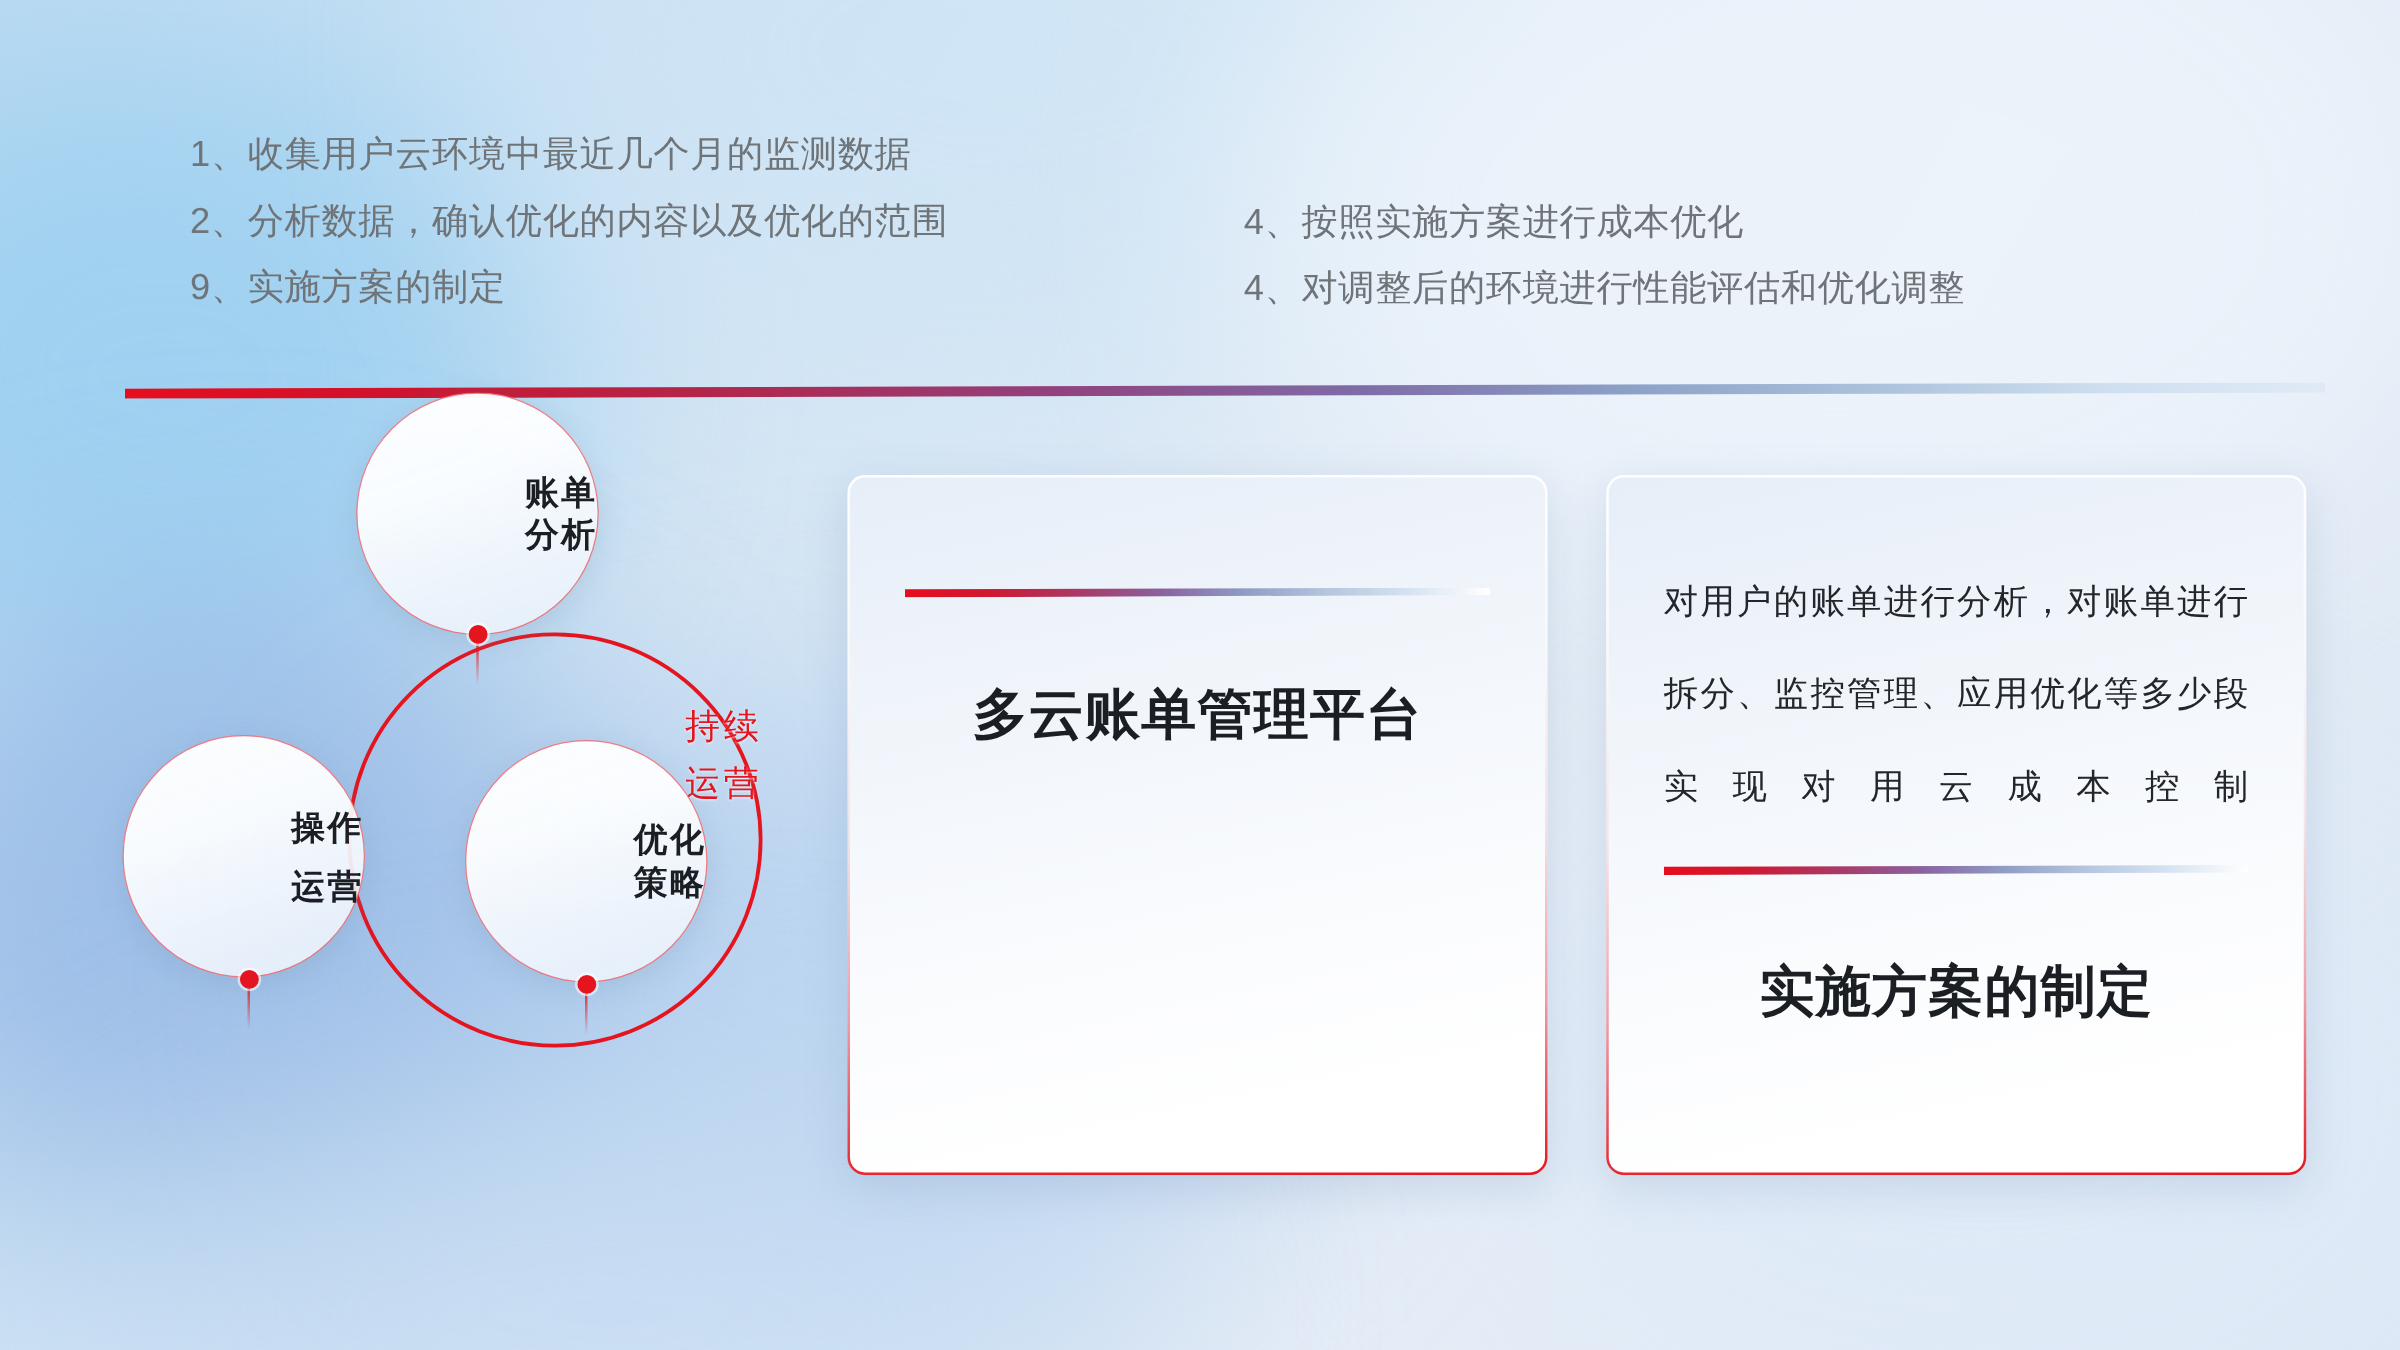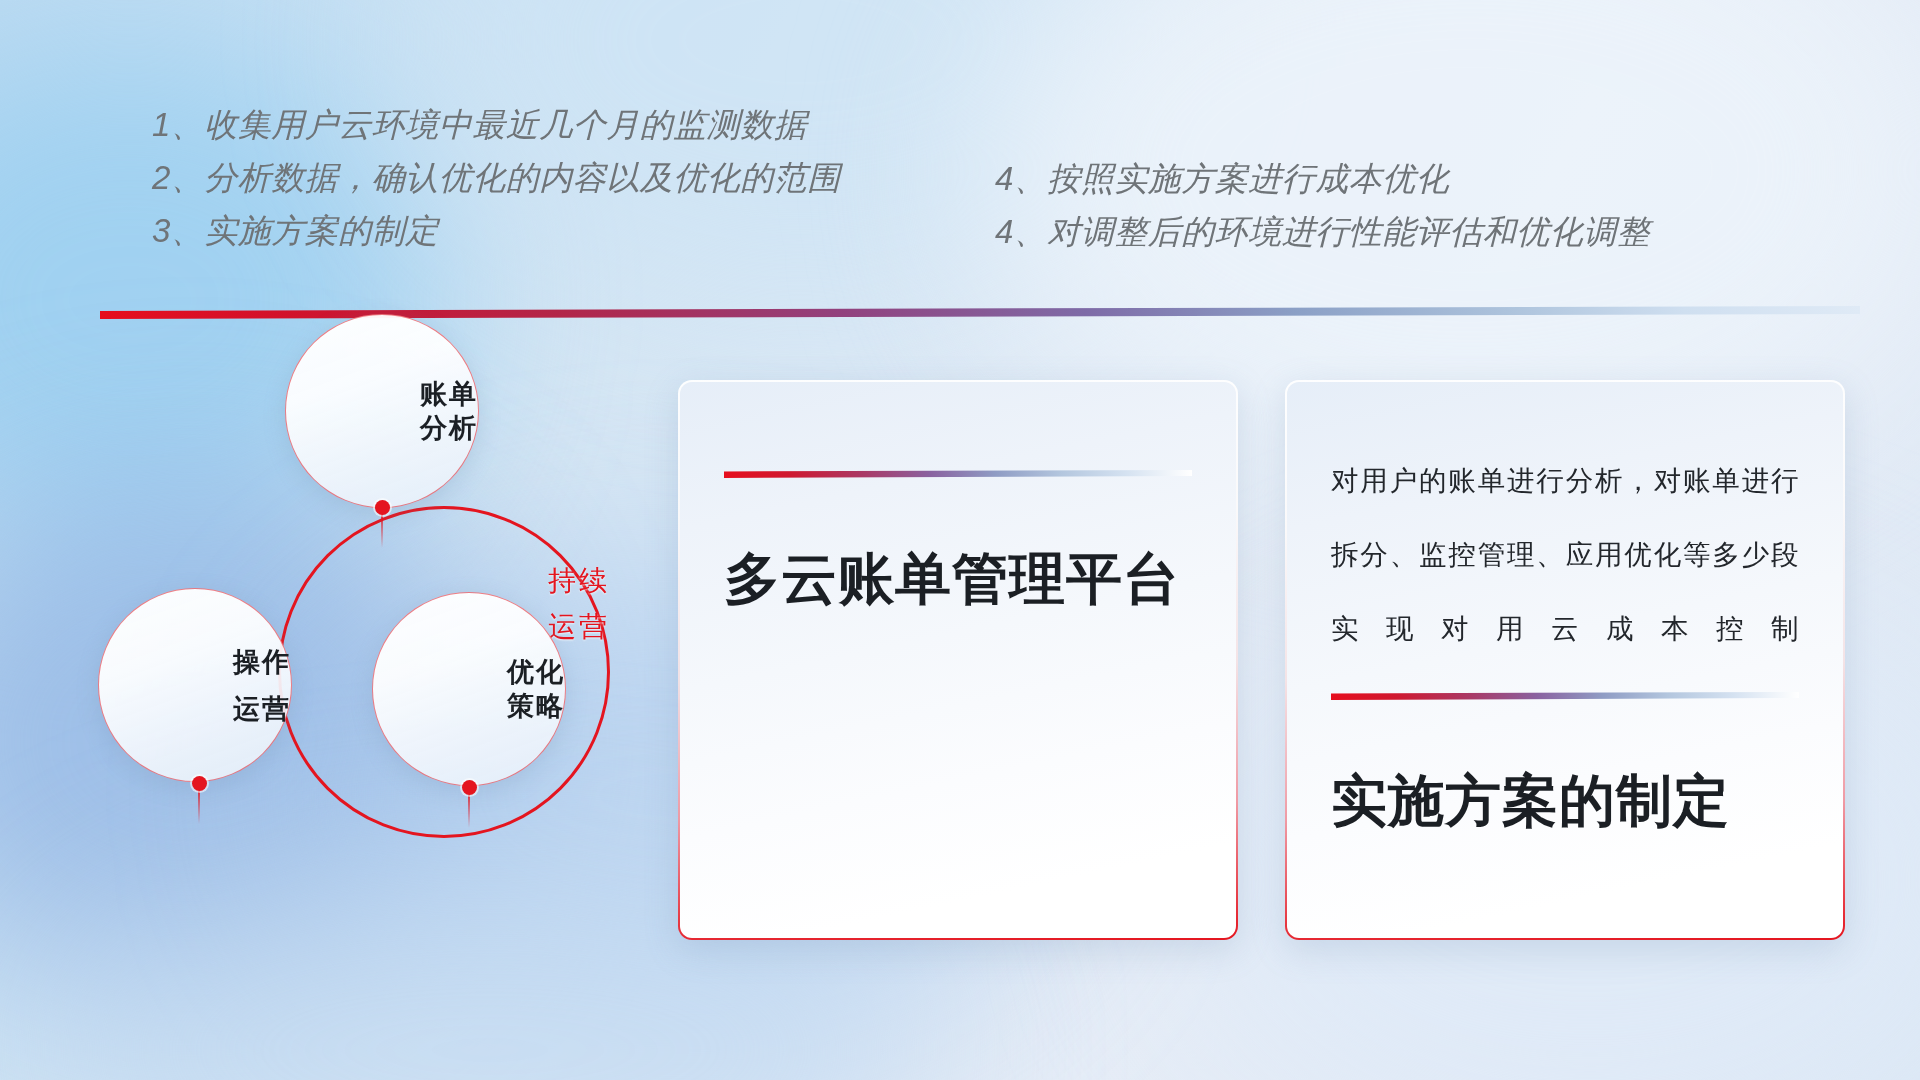--- a/index.html
+++ b/index.html
@@ -38,24 +38,23 @@
   .blob-c { left: 300px;   top: 560px;  width: 760px; height: 470px; background: rgba(166,198,236,.55); }
   .blob-d { left: 980px;   top: -150px; width: 980px; height: 640px; background: rgba(236,243,250,.85); }
   .blob-e { left: 1180px;  top: 600px;  width: 820px; height: 560px; background: rgba(222,234,247,.80); }
   .blob-f { left: 420px;   top: -220px; width: 760px; height: 520px; background: rgba(205,228,245,.70); }
   .blob-g { left: 40px;    top: 860px;  width: 900px; height: 380px; background: rgba(195,219,242,.60); }
 
   
   .steps {
     position: absolute;
     color: #6f7478;
-    font-size: 33px;
+    font-size: 29px;
     letter-spacing: .5px;
     white-space: nowrap;
-    font-style: italic;
   }
   .steps-left  { left: 152px; top: 98px; }
   .steps-right { left: 995px; top: 152px; }
   .step-line { line-height: 53px; }
 
   
   .divider {
     position: absolute;
     left: 100px;
     top: 306px;
@@ -203,43 +202,44 @@
         #8f9cc4 58%,
         #b3c6de 72%,
         #d5e2f1 86%,
         #ffffff 100%);
     clip-path: polygon(0 18%, 100% 0, 100% 74%, 0 100%);
   }
 
   .card-title {
     margin-top: 64px;
     color: #1b1f24;
-    font-size: 56px;
+    font-size: 44px;
     font-weight: 800;
     letter-spacing: 1px;
+    text-align: center;
     font-family: Liberation Mono, monospace;
   }
 </style>
 </head>
 <body>
 
 <div id="stage">
 
   <div class="blob blob-a"></div>
   <div class="blob blob-b"></div>
   <div class="blob blob-c"></div>
   <div class="blob blob-f"></div>
   <div class="blob blob-d"></div>
   <div class="blob blob-e"></div>
   <div class="blob blob-g"></div>
 
   <div class="steps steps-left">
     <div class="step-line">1、收集用户云环境中最近几个月的监测数据</div>
     <div class="step-line">2、分析数据，确认优化的内容以及优化的范围</div>
-    <div class="step-line">3、实施方案的制定</div>
+    <div class="step-line">9、实施方案的制定</div>
   </div>
 
   <div class="steps steps-right">
     <div class="step-line">4、按照实施方案进行成本优化</div>
     <div class="step-line">4、对调整后的环境进行性能评估和优化调整</div>
   </div>
 
   <div class="divider"></div>
 
   <div class="venn">

